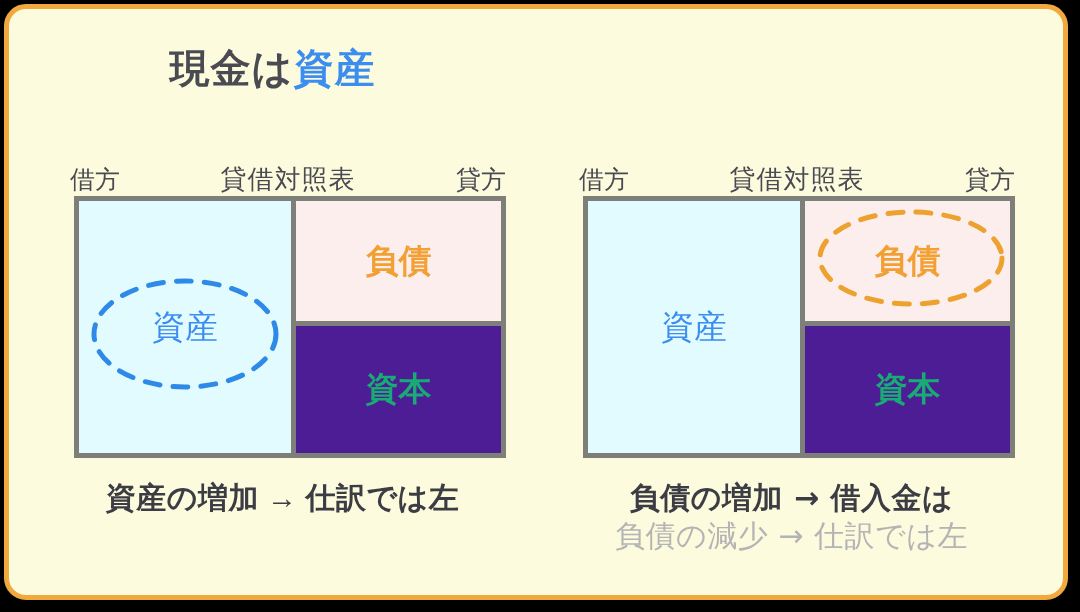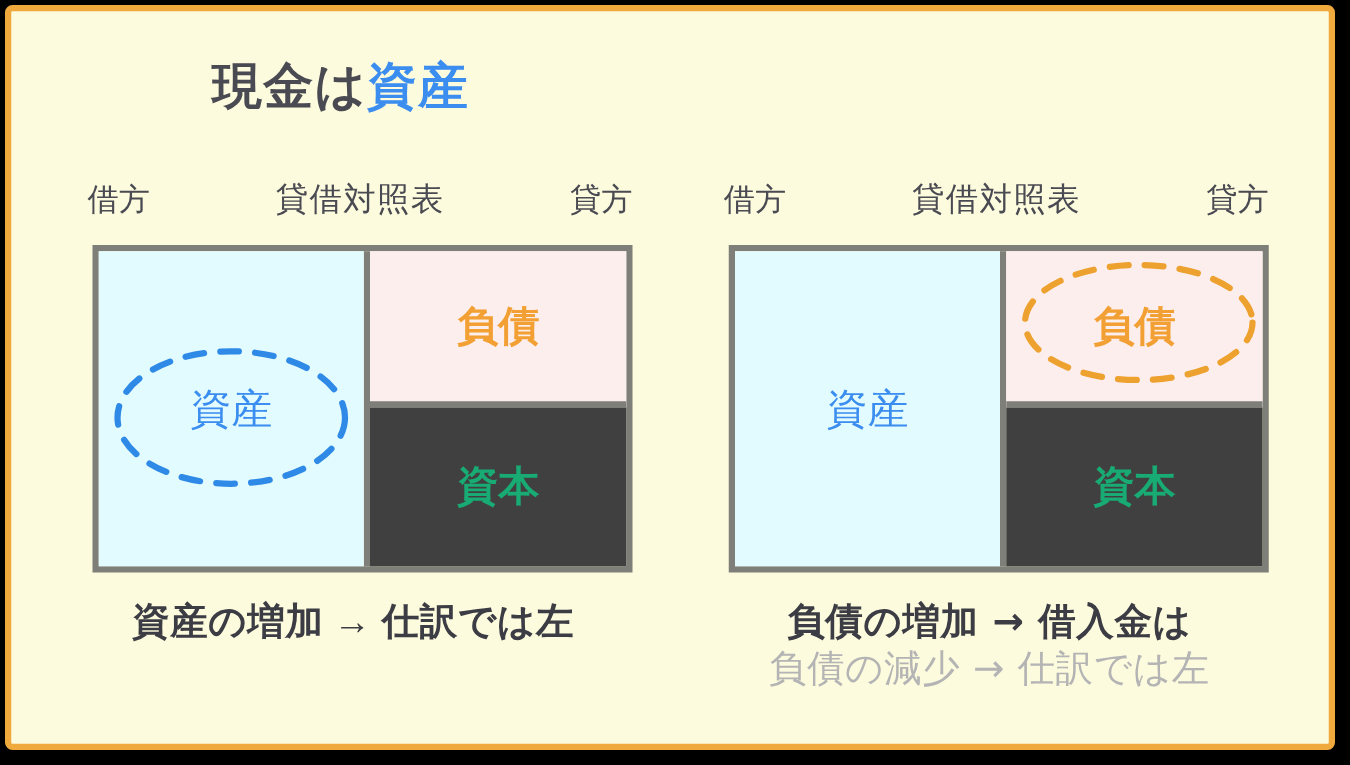--- a/index.html
+++ b/index.html
@@ -16,21 +16,21 @@
 
   .card {
     position: absolute;
     left: 4px;
     top: 4px;
     width: 1064px;
     height: 596px;
     box-sizing: border-box;
     background: #fdfbdd;
     border: 5px solid #f0a93c;
-    border-radius: 6px;
+    border-radius: 22px;
   }
 
   .panels {
     position: absolute;
     left: 0;
     top: 0;
     width: 100%;
     height: 100%;
     display: flex;
   }
@@ -66,20 +66,21 @@
     justify-content: space-between;
     color: #4a4a52;
     font-weight: normal;
   }
   .panel-left .bs-head  { left: 61px;  width: 436px; }
   .panel-right .bs-head { left: 43px;  width: 436px; }
 
   .bs-head-side {
     font-size: 25px;
     line-height: 1;
+    margin-top: 20px;
   }
   .bs-head-center {
     font-size: 26px;
     line-height: 1;
     letter-spacing: 1px;
   }
 
   
   .bs-box {
     position: absolute;
@@ -111,21 +112,21 @@
     flex: 0 0 120px;
     background: #fdeeee;
     position: relative;
     display: flex;
     align-items: center;
     justify-content: center;
     border-bottom: 5px solid #7f7f79;
   }
   .cell-capital {
     flex: 1 1 auto;
-    background: #404040;
+    background: #4c1d95;
     position: relative;
     display: flex;
     align-items: center;
     justify-content: center;
   }
 
   .cell-label {
     font-size: 33px;
     font-weight: bold;
     position: relative;

